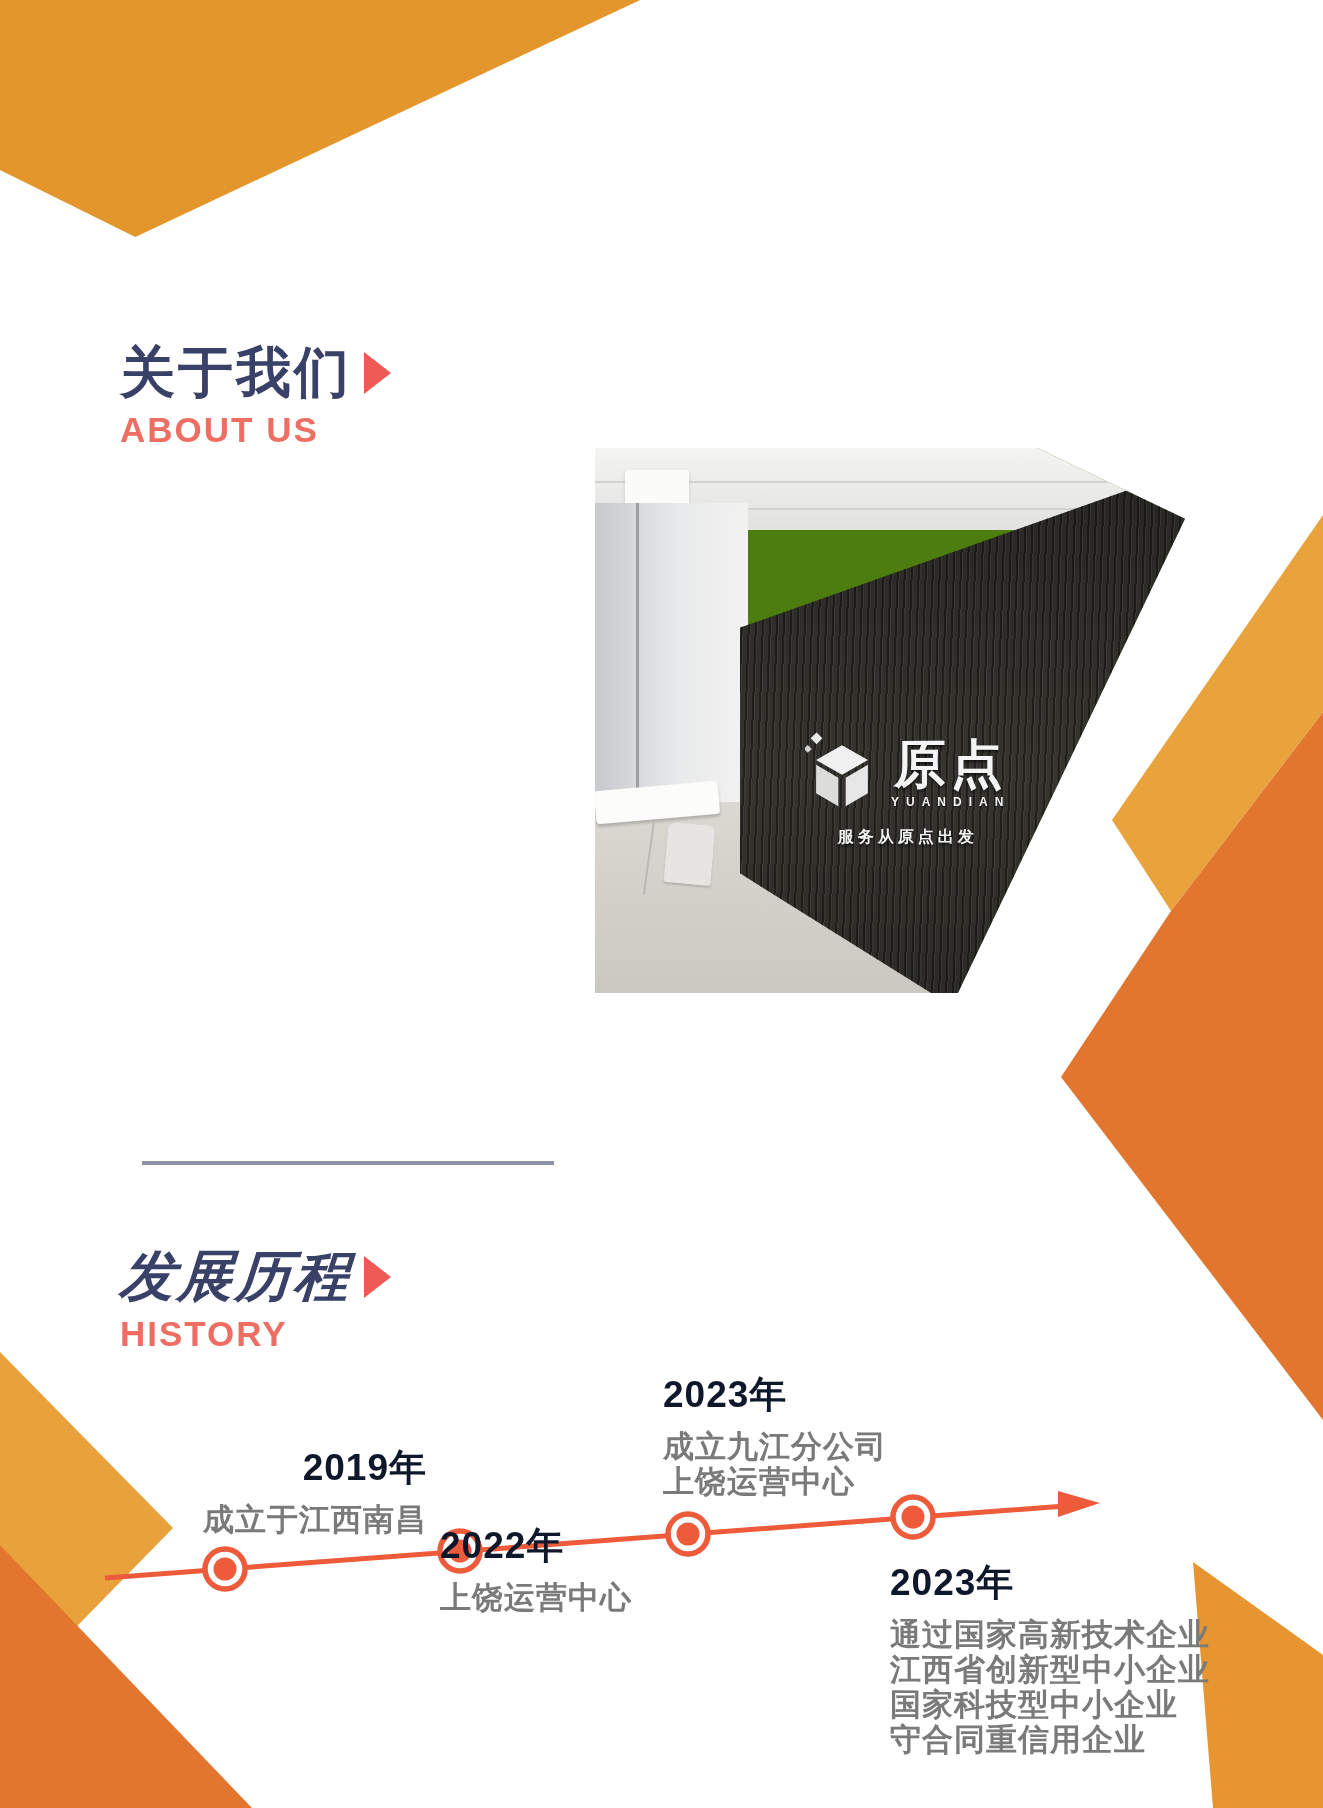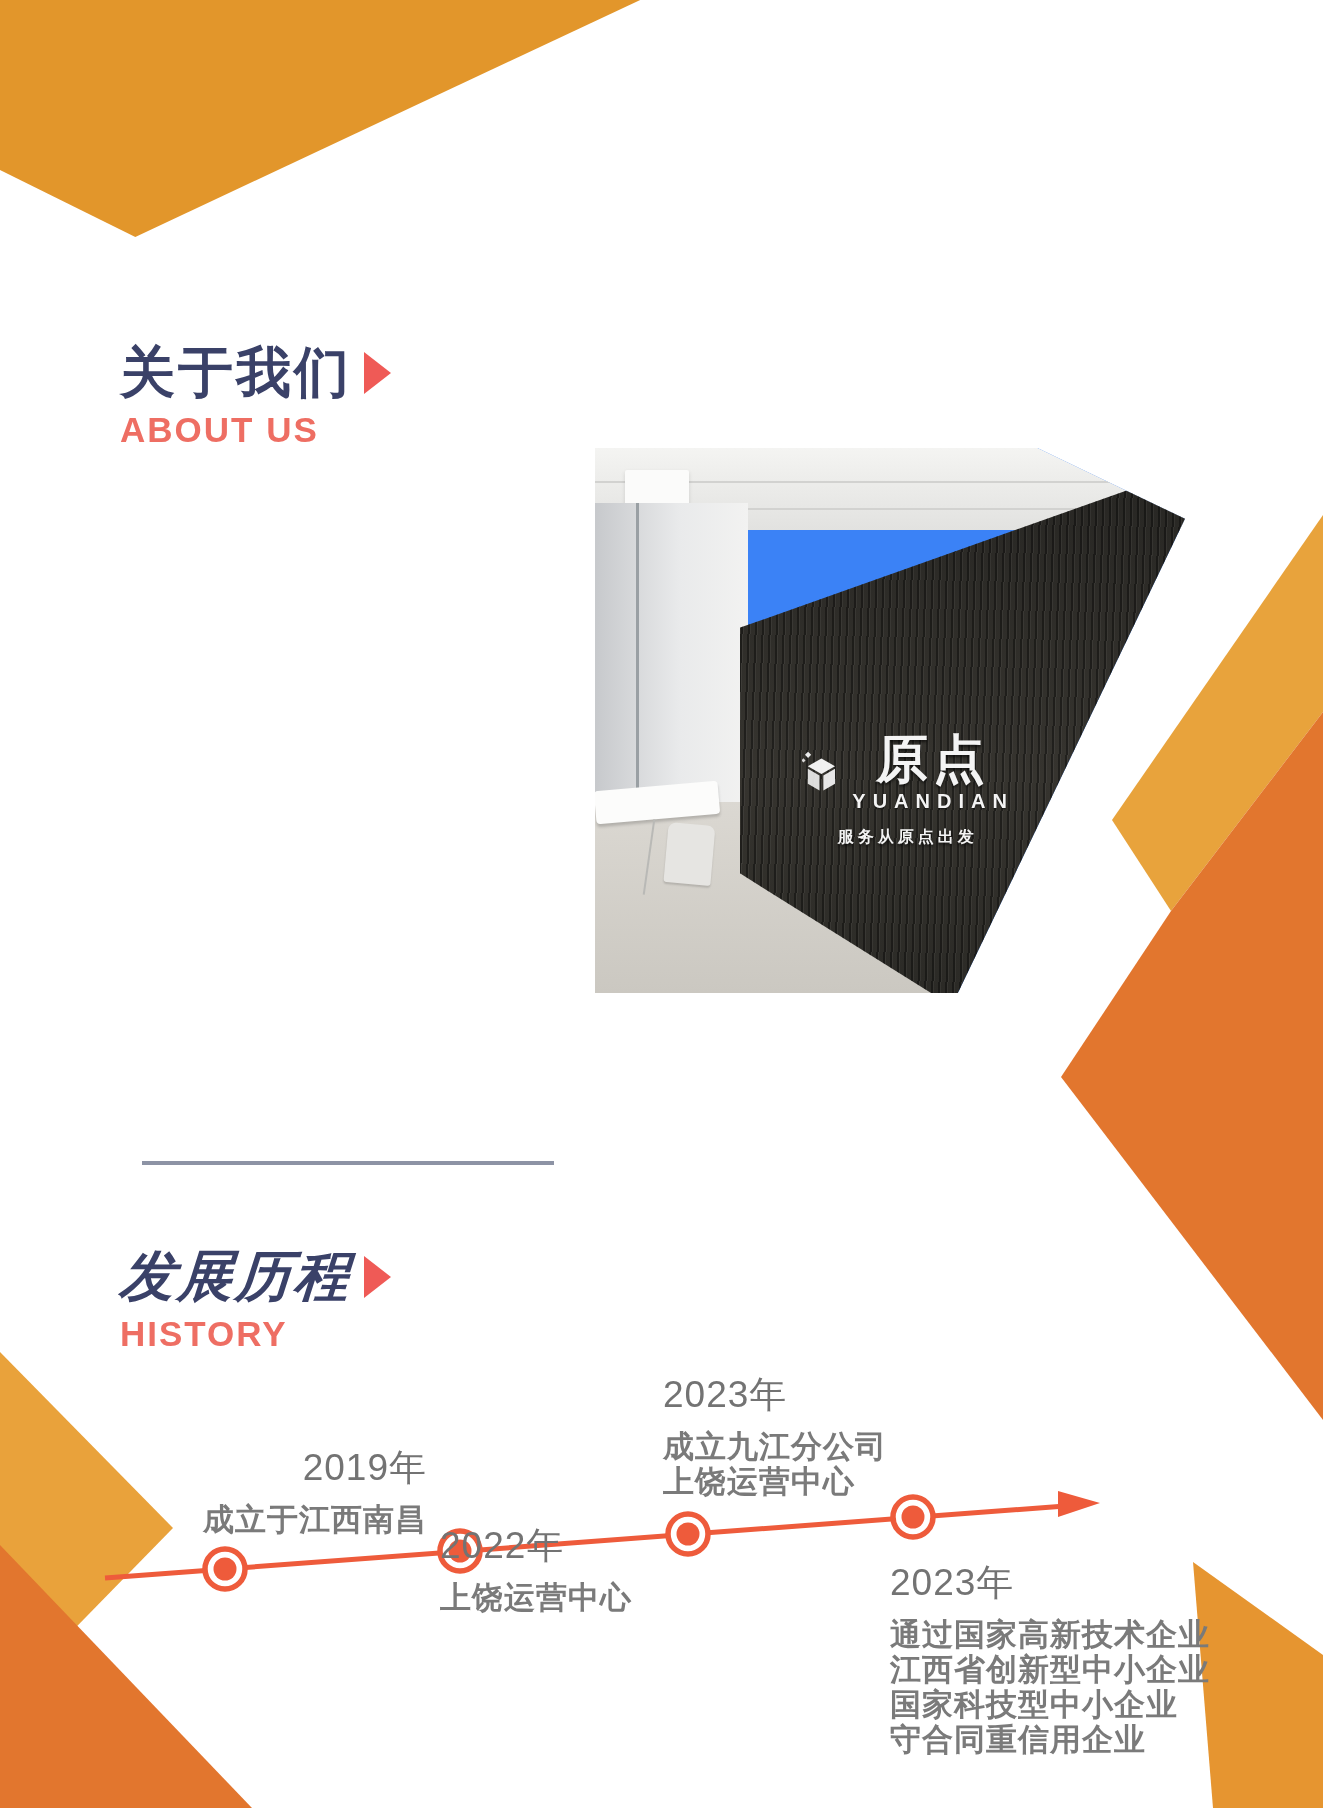--- a/index.html
+++ b/index.html
@@ -29,21 +29,21 @@
   .tri{display:inline-block;width:0;height:0;border-left:27px solid #EF5A56;
       border-top:21px solid transparent;border-bottom:21px solid transparent;margin-left:12px;}
   .sec-head .en{font-size:35px;font-weight:800;color:#EE6E63;letter-spacing:2px;margin-top:8px;}
 
   
   .about-body{position:absolute;left:120px;top:503px;width:474px;font-size:33px;line-height:57.5px;
       color:#262626;text-align:justify;letter-spacing:.5px;}
   .about-divider{position:absolute;left:142px;top:1161px;width:412px;height:4px;background:#8D93A5;}
 
   
-  .photo{position:absolute;left:595px;top:448px;width:590px;height:545px;background:#3b82f6;
+  .photo{position:absolute;left:595px;top:448px;width:590px;height:545px;background:#4d7c0f;
       clip-path:polygon(0 0,75% 0,100% 13%,61.5% 100%,0 100%);}
   .ph-ceiling{position:absolute;left:0;top:0;width:100%;height:15%;
       background:linear-gradient(#f4f4f2,#e2e2e0);}
   .ph-ceilline{position:absolute;left:0;width:100%;height:2px;background:#d2d2d0;}
   .ph-light{position:absolute;left:5%;top:4%;width:11%;height:8%;background:#fbfbfa;
       border-radius:2px;box-shadow:0 2px 4px rgba(0,0,0,.12);}
   .ph-left{position:absolute;left:0;top:10%;width:26%;height:66%;
       background:linear-gradient(90deg,#c7c9cc,#e9eaeb 55%,#f2f2f1);}
   .ph-mullion{position:absolute;left:7%;top:10%;width:3px;height:66%;background:#9aa0a4;}
   .ph-floor{position:absolute;left:0;top:65%;width:60%;height:35%;
@@ -56,29 +56,29 @@
       border-radius:4px;transform:rotate(-5deg);box-shadow:0 3px 3px rgba(0,0,0,.18);}
   .ph-table-leg{position:absolute;left:9%;top:68%;width:2px;height:14%;background:#b9b9b6;transform:rotate(8deg);}
   .ph-chair{position:absolute;left:12%;top:69%;width:8%;height:11%;background:#e6e5e2;
       border-radius:8px 8px 3px 3px;transform:rotate(5deg);box-shadow:0 2px 2px rgba(0,0,0,.15);}
 
   .ph-logo{position:absolute;left:35%;top:52%;width:36%;color:#f4f4f4;text-align:center;}
   .logo-row{display:flex;align-items:center;justify-content:center;gap:12px;}
   .logo-col{text-align:center;}
   .logo-zh{font-size:52px;font-weight:800;letter-spacing:5px;line-height:1;
       text-shadow:0 2px 3px rgba(0,0,0,.6);}
-  .logo-en{font-size:20px;font-weight:700;letter-spacing:7px;margin-top:5px;
+  .logo-en{font-size:12px;font-weight:700;letter-spacing:7px;margin-top:5px;
       text-shadow:0 1px 2px rgba(0,0,0,.6);}
   .logo-slogan{font-size:16px;font-weight:700;letter-spacing:4px;margin-top:12px;white-space:nowrap;
       text-shadow:0 2px 3px rgba(0,0,0,.65);}
 
   
   .timeline-svg{position:absolute;left:0;top:1460px;width:1150px;height:160px;}
   .milestone{position:absolute;}
-  .m-year{font-size:37px;font-weight:400;color:#737373;letter-spacing:1px;}
+  .m-year{font-size:37px;font-weight:700;color:#0f172a;letter-spacing:1px;}
   .m-line{font-size:31px;font-weight:700;color:#7A7A7A;line-height:35px;letter-spacing:1px;}
   .m-lines{margin-top:9px;}
 </style>
 </head>
 <body>
 
 <div class="page">
 
   <div class="shape shape-top-left"></div>
   <div class="shape shape-right-amber"></div>

